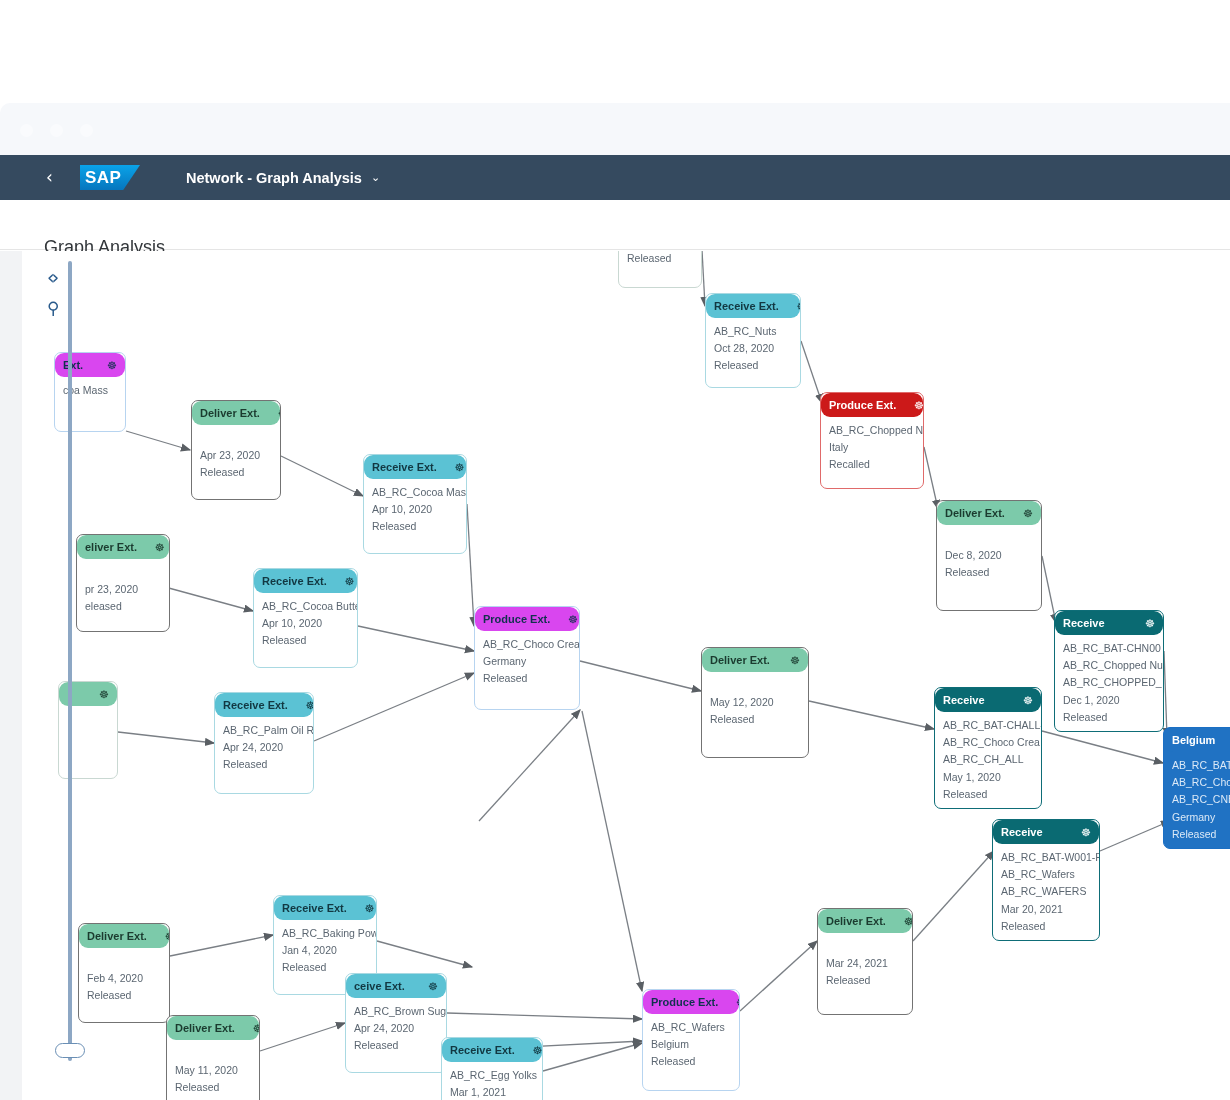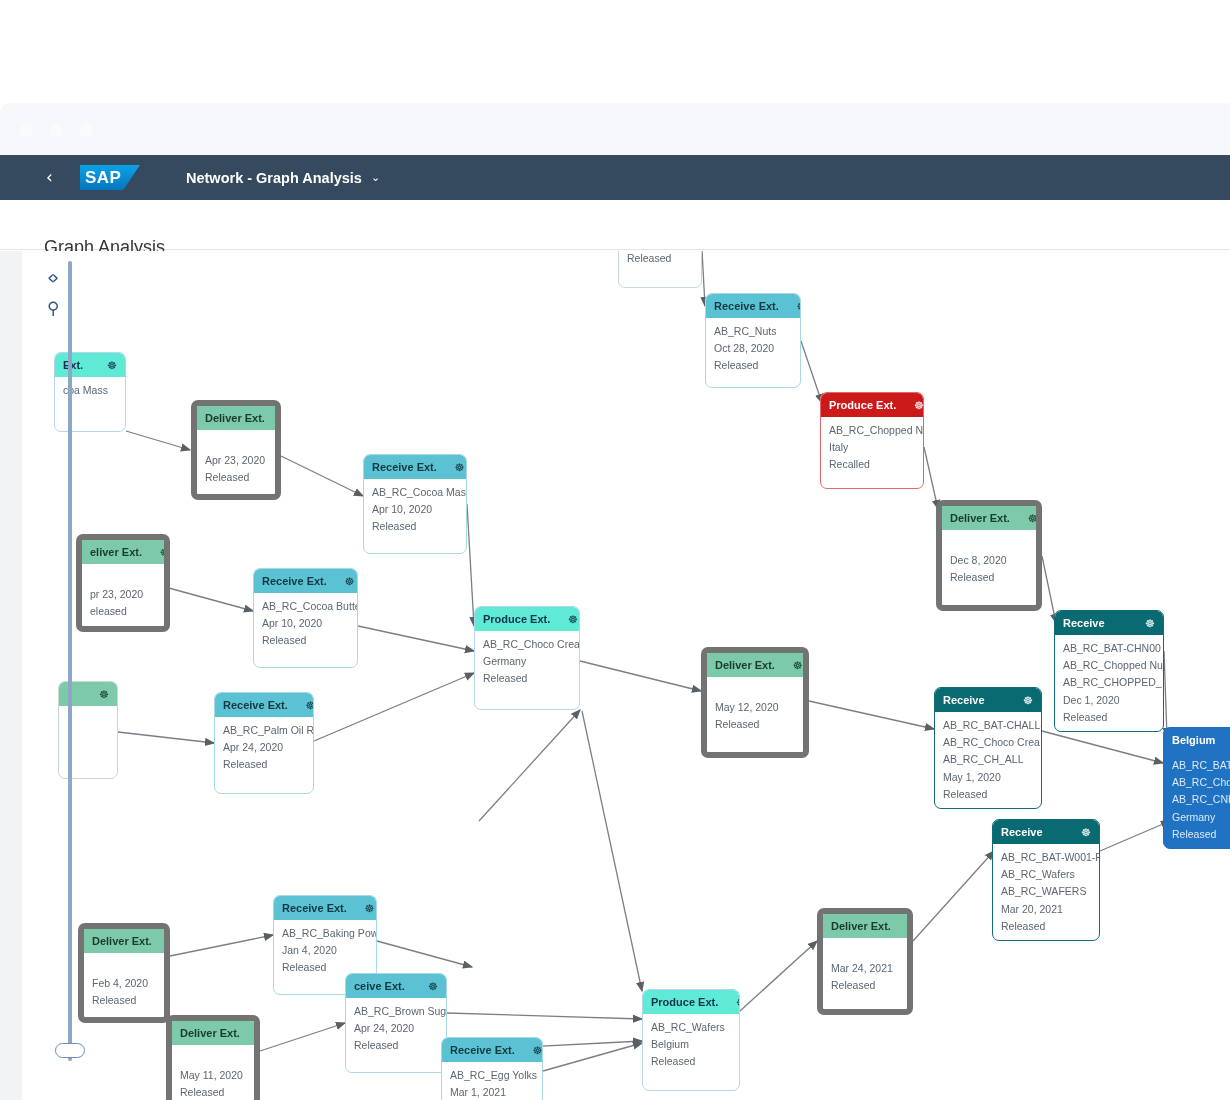--- a/index.html
+++ b/index.html
@@ -96,42 +96,42 @@
     position: absolute;
     border-radius: 7px;
     overflow: hidden;
     font-size: 10.5px;
     z-index: 10;
     cursor: pointer;
   }
   .node .hdr {
     height: 22px; display: flex; align-items: center;
     padding: 12px 8px; gap: 18px;
-    font-size: 11px; font-weight: bold;
+    font-size: 11px; font-weight: bold; border-radius: 9px;
   }
   .node .hdr .hdr-label { flex: 1 1 auto; white-space: nowrap; }
   .node .hdr .net-icon { flex: 0 0 auto; font-size: 11px; font-family: "DejaVu Sans", sans-serif; }
   .node .body {
     padding: 6px 8px 6px 8px;
     display: flex; flex-direction: column; gap: 2px;
     white-space: nowrap;
   }
   .node .body .ln { line-height: 1.45; }
 
   
-  .v-deliver { border: 6px solid #737373; background: #fff; }
+  .v-deliver { border: 1px solid #737373; background: #fff; }
   .v-deliver .hdr { background: #7ccaaa; color: #1b3b2f; }
   .v-deliver .body { color: #5b6671; }
 
   .v-receive { border: 1px solid #a9d9e2; background: #fff; }
   .v-receive .hdr { background: #5bc2d4; color: #123842; }
   .v-receive .body { color: #5b6671; }
 
   .v-produce { border: 1px solid #b7d4f0; background: #fff; }
-  .v-produce .hdr { background: #5eead4; color: #11314e; }
+  .v-produce .hdr { background: #d946ef; color: #11314e; }
   .v-produce .body { color: #5b6671; }
 
   .v-recall { border: 1.6px solid #e06a6a; background: #fff; }
   .v-recall .hdr { background: #cc1919; color: #ffffff; }
   .v-recall .body { color: #5b6671; }
 
   .v-receive-dark { border: 1px solid #0e6d77; background: #fff; }
   .v-receive-dark .hdr { background: #0a6a72; color: #ffffff; }
   .v-receive-dark .body { color: #5b6671; }
 

